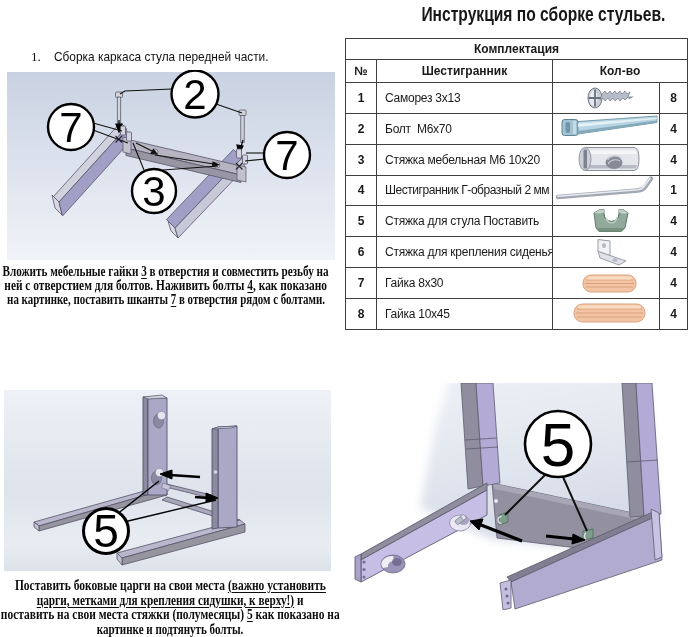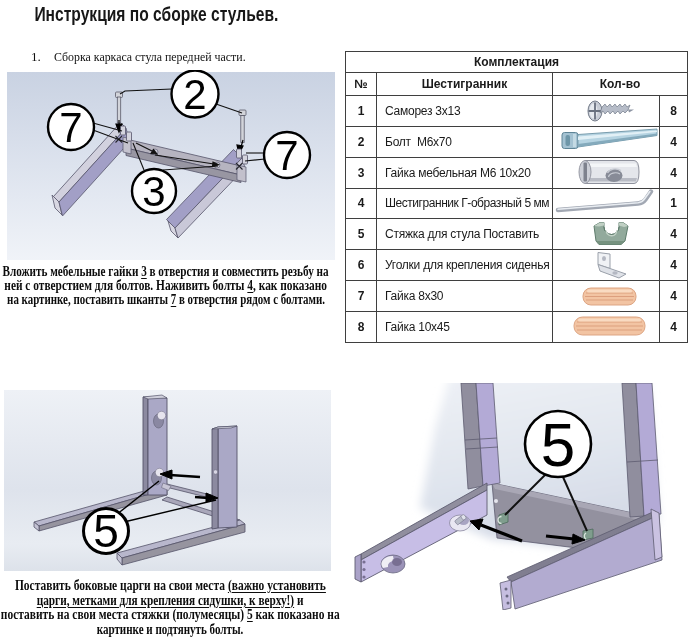--- a/index.html
+++ b/index.html
@@ -1,30 +1,30 @@
 <!DOCTYPE html>
 <html><head>
 <meta charset="utf-8">
 <style>
 html,body{margin:0;padding:0;}
 body{width:700px;height:637px;background:#fff;position:relative;overflow:hidden;
      font-family:"Liberation Sans",sans-serif;}
 .abs{position:absolute;}
-#title{left:0;top:3px;width:700px;text-align:left;font-size:20px;font-weight:bold;color:#171717;}
+#title{left:0;top:3px;width:700px;text-align:right;font-size:20px;font-weight:bold;color:#171717;}
 #title span{display:inline-block;transform:scaleX(0.78);transform-origin:50% 50%;}
 #h1a{left:31px;top:49px;font-family:"Liberation Serif",serif;font-size:13.2px;color:#111;}
-#h1b{left:54px;top:49px;font-family:Liberation Serif, serif;font-size:13.2px;color:#111;width:212px;}
+#h1b{left:54px;top:49px;font-family:Liberation Sans, sans-serif;font-size:13.2px;color:#111;width:212px;}
 #h1b span{display:inline-block;transform:scaleX(0.9);transform-origin:0 50%;white-space:nowrap;}
 .para{font-family:"Liberation Serif",serif;font-weight:bold;color:#0c0c0c;text-align:center;}
 .para div{white-space:nowrap;}
 .para div span.ln{display:inline-block;transform-origin:50% 50%;}
 #para1{left:-184px;top:264px;width:700px;font-size:14.3px;line-height:14.1px;}
 #para2{left:-180px;top:578px;width:700px;font-size:14.3px;line-height:14.6px;}
 table{border-collapse:collapse;table-layout:fixed;}
-#tbl{left:345px;top:51px;width:342px;}
+#tbl{left:345px;top:38px;width:342px;}
 #tbl td{border:1px solid #3f3f3f;font-size:12px;color:#1a1a1a;padding:0;overflow:hidden;white-space:nowrap;}
 #tbl .hd{font-weight:bold;text-align:center;}
 #tbl .num{font-weight:bold;text-align:center;}
 #tbl .nm{padding-left:8px;letter-spacing:-0.25px;}
 #tbl .im{text-align:center;vertical-align:middle;}
 #tbl .im svg{display:block;margin:0 auto;}
 u{text-underline-offset:2px;}
 </style>
 </head>
 <body>
@@ -168,37 +168,37 @@
    <rect x="19" y="7" width="3" height="13" fill="#c4dae4"></rect>
    <polygon points="24,7.5 103,2 103,8.5 24,20" fill="#b6d4e2" stroke="#6e94a6" stroke-width="0.9"></polygon>
    <polygon points="24,9.5 103,3.5 103,5 24,13" fill="#e2f0f6"></polygon>
    <polygon points="24,17 103,6.5 103,8.5 24,20" fill="#84aabc"></polygon>
   </svg>
 </td>
         <td class="num">4</td>
       </tr>
 <tr style="height:30.85px">
         <td class="num">3</td>
-        <td class="nm">Гайка мебельная М6 10х20</td>
+        <td class="nm">Стяжка мебельная М6 10х20</td>
         <td class="im">
   <svg width="105" height="29" viewBox="0 0 105 29">
    <path d="M31 2.5 L80 2.5 Q85 2.5 85 14 Q85 25.5 80 25.5 L31 25.5 Z" fill="#e4e6eb" stroke="#8e919c" stroke-width="1"></path>
    <path d="M31 5.5 L82 5.5 L83 9 L31 9 Z" fill="#f4f6f8"></path>
    <path d="M31 20 L83 20 L82 23.5 L31 23.5 Z" fill="#b8bbc4"></path>
    <ellipse cx="31" cy="14" rx="6" ry="11.5" fill="#cdd0d8" stroke="#8e919c" stroke-width="0.9"></ellipse>
    <rect x="29.5" y="4.5" width="3.5" height="19" rx="1" fill="#7e828e"></rect>
    <ellipse cx="60" cy="17.5" rx="8.5" ry="6.5" fill="#878b97"></ellipse>
    <path d="M53.5 15 a8.5 6.5 0 0 1 13.5 -2.5 M54.5 19 a7 5 0 0 1 11.5 -3" stroke="#c8ccd4" stroke-width="1.2" fill="none"></path>
   </svg>
 </td>
         <td class="num">4</td>
       </tr>
 <tr style="height:30.85px">
         <td class="num">4</td>
-        <td class="nm" style="letter-spacing:-0.45px">Шестигранник Г-образный 5 мм</td>
+        <td class="nm" style="letter-spacing:-0.45px">Шестигранник Г-образный 2 мм</td>
         <td class="im">
   <svg width="105" height="29" viewBox="0 0 105 29">
    <path d="M4 21 L84 14.5 Q89 14 91.5 10.5 L97 2.5" stroke="#a2a8b3" stroke-width="4.4" fill="none" stroke-linecap="round"></path>
    <path d="M4 20.2 L84 13.7 Q88.5 13.2 90.5 10 L95.9 2.5" stroke="#e8ecf1" stroke-width="1.6" fill="none" stroke-linecap="round"></path>
   </svg>
 </td>
         <td class="num">1</td>
       </tr>
 <tr style="height:30.85px">
         <td class="num">5</td>
@@ -210,21 +210,21 @@
    <path d="M65 2.5 L69 2.5 L74 6 L70 7 L65 5.5 Z" fill="#c0d0c4" stroke="none"></path>
    <path d="M50 7 a7.5 7.5 0 0 0 15 0" fill="none" stroke="#5e7c6c" stroke-width="1"></path>
    <path d="M52 10.5 a5.5 5.5 0 0 0 11 -0.5" fill="none" stroke="#c2d2c6" stroke-width="1.3"></path>
    <path d="M42 21 L71 21 L67 24.5 L45 24.5 Z" fill="#76927f"></path>
   </svg>
 </td>
         <td class="num">4</td>
       </tr>
 <tr style="height:30.85px">
         <td class="num">6</td>
-        <td class="nm">Уголки для крепления сиденья</td>
+        <td class="nm">Стяжка для крепления сиденья</td>
         <td class="im">
   <svg width="105" height="29" viewBox="0 0 105 29">
    <polygon points="44,1.5 56,3 56,17.5 44,13.5 Z" fill="#f0f2f5" stroke="#9aa0aa" stroke-width="1"></polygon>
    <polygon points="44,13.5 56,17.5 72,23 65,27 46,20 Z" fill="#dfe2e8" stroke="#9aa0aa" stroke-width="1"></polygon>
    <ellipse cx="50" cy="7.5" rx="2" ry="2.6" fill="#b4b8c2"></ellipse>
    <ellipse cx="61" cy="22" rx="2.7" ry="1.8" fill="#b4b8c2"></ellipse>
   </svg>
 </td>
         <td class="num">4</td>
       </tr>

